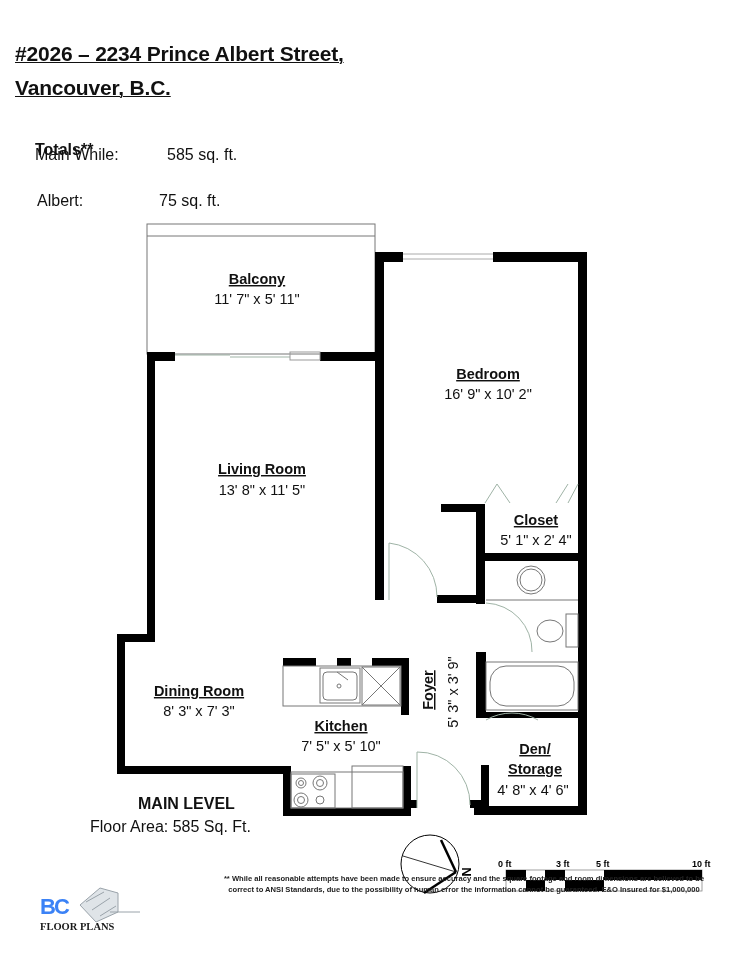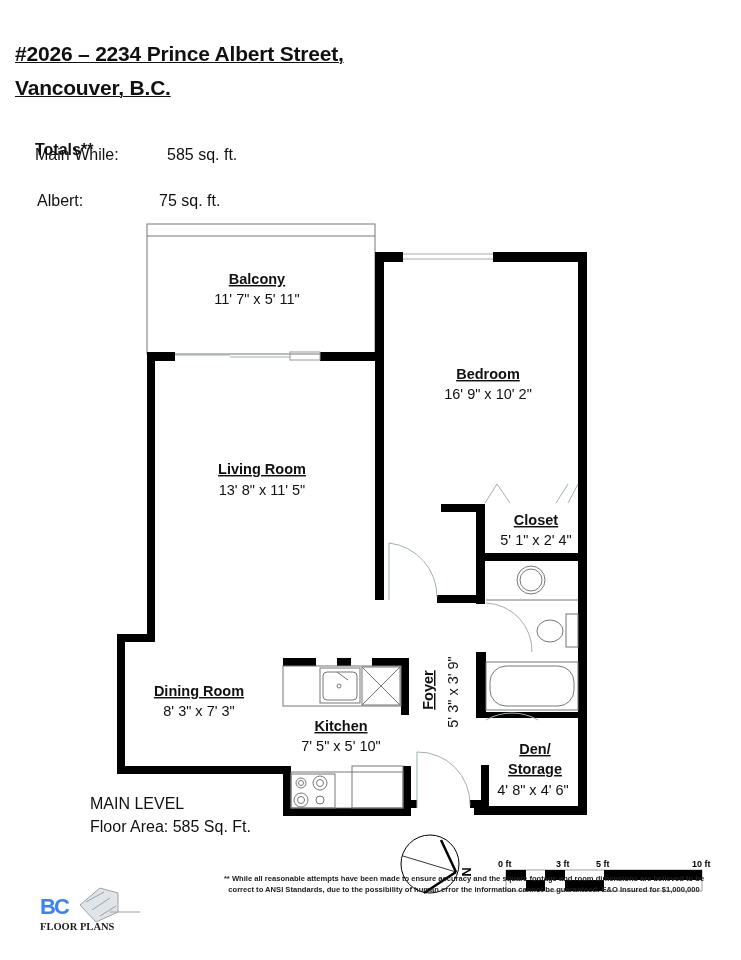--- a/index.html
+++ b/index.html
@@ -14,21 +14,21 @@
     .trow .lbl { position: absolute; left: 0; white-space: nowrap; }
     .trow .val { position: absolute; white-space: nowrap; }
     #row-main { left: 35px; top: 146px; }
     #row-main .val { left: 132px; }
     #row-bal { left: 37px; top: 192px; }
     #row-bal .val { left: 122px; }
     svg#plan { position: absolute; left: 0; top: 0; }
     .room-name { font-weight: bold; font-size: 14.5px; text-decoration: underline; }
     .room-dim { font-size: 14.5px; }
     .summary { position: absolute; left: 90px; top: 792px; font-size: 16px; line-height: 23px; }
-    .summary .head { font-weight: normal; }
+    .summary .head { font-weight: bold; margin-left: 48px; }
     .logo { position: absolute; left: 38px; top: 888px; width: 100px; height: 48px; }
     .logo .bc { position: absolute; left: 2px; top: 6px; font-size: 22px; font-weight: bold; color: #3b82f6;
                 font-family: Liberation Sans, sans-serif; letter-spacing: -2px; }
     .logo .fp { position: absolute; left: 2px; top: 33px; font-size: 10.5px; font-weight: bold;
                 font-family: "Liberation Serif", serif; color: #1a1a1a; white-space: nowrap; }
     .disclaimer { position: absolute; left: 204px; top: 873px; width: 520px; font-size: 7.6px;
                   font-weight: bold; line-height: 11px; text-align: center; color: #222; }
   </style>
 </head>
 <body>

